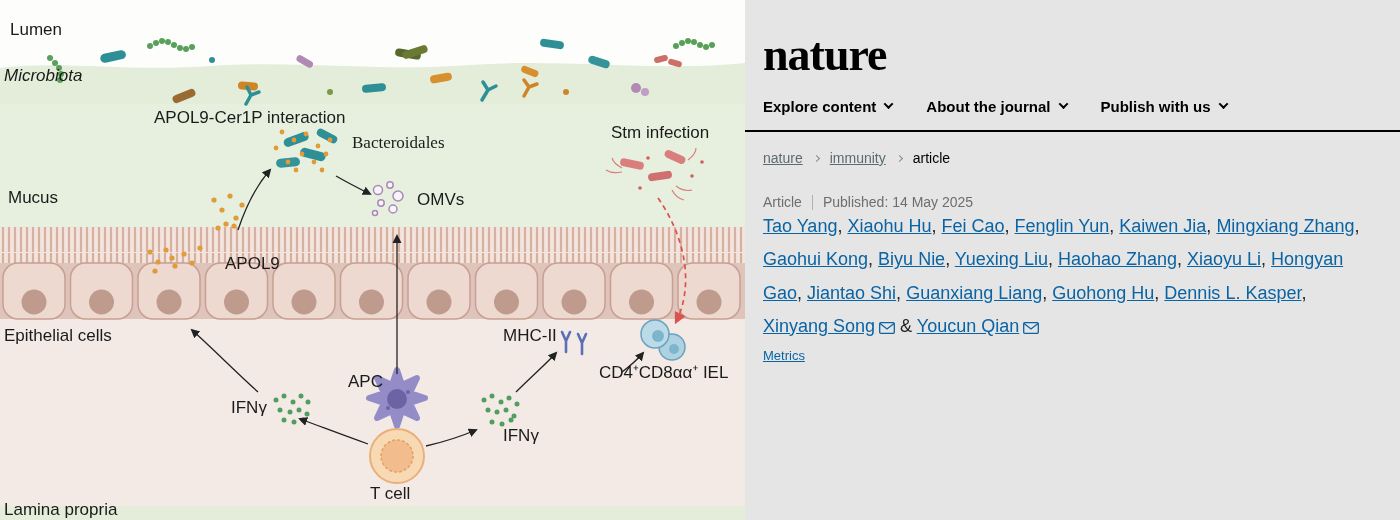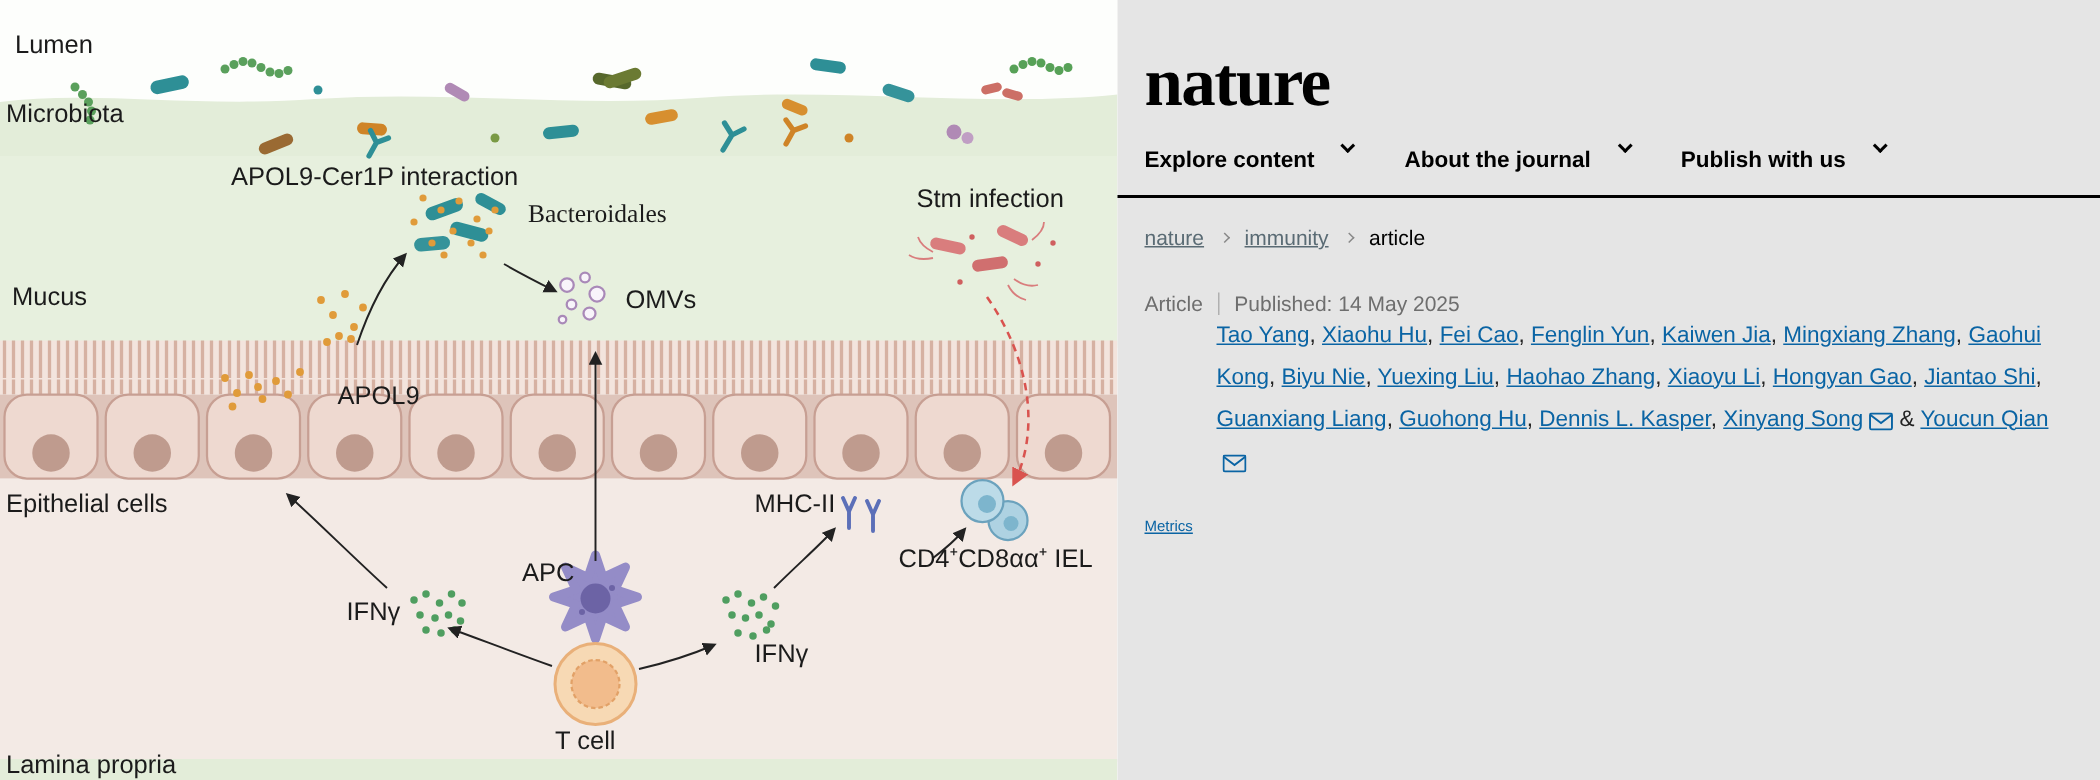--- a/index.html
+++ b/index.html
@@ -15,21 +15,21 @@
   .figure-panel svg { display:block; }
   .dlabel { position:absolute; font-size:17px; color:#1b1b1b; white-space:nowrap; line-height:1.15; }
 
   
   .article-panel { flex:1; padding:0 26px 0 18px; position:relative; background:#e5e5e5; }
   .logo {
     font-family:"Liberation Serif", serif; font-weight:700; font-size:46px;
     letter-spacing:-1px; margin-top:32px; line-height:1; color:#000; cursor:pointer; width:max-content;
   }
   .main-nav { display:flex; gap:34px; margin-top:20px; font-size:15px; font-weight:700; color:#000; }
-  .nav-item { display:flex; cursor:pointer;gap:10px; }
+  .nav-item { display:flex; align-items:center; cursor:pointer; }
   .chev {
     width:7px; height:7px; border-right:2px solid #000; border-bottom:2px solid #000;
     transform:rotate(45deg) translate(-1px,-1px); display:inline-block; margin-left:9px; margin-top:-3px;
   }
   .rule { border-bottom:2px solid #000; margin:15px -26px 0 -18px; }
 
   .breadcrumb { display:flex; align-items:center; gap:11px; margin-top:18px; font-size:14px; }
   .bc-link { color:#5a6b74; text-decoration:underline; cursor:pointer; }
   .bc-current { color:#000; }
   .bc-sep {
@@ -39,31 +39,31 @@
 
   .meta { display:flex; align-items:center; gap:10px; margin-top:28px; font-size:14px; color:var(--meta-grey,#6e6e6e); }
   .vbar { width:1px; height:15px; background:#b0b0b0; }
 
   h1.article-title {
     font-family:"Liberation Serif", serif; font-weight:700;
     font-size:28.5px; line-height:1.24; letter-spacing:-0.2px;
     color:#141414; max-width:610px; margin:12px 0 14px 0;
   }
 
-  .author-list { font-size:15px; line-height:1.85; max-width:616px; color:#222;margin-left:48px; }
+  .author-list { font-size:18px; line-height:1.85; max-width:616px; color:#222; }
   .author-link { color:var(--link-blue,#0a64a4); text-decoration:underline; cursor:pointer; }
   .amp { color:#222; }
   .env { color:var(--link-blue,#0a64a4); display:inline-block; margin-left:4px; vertical-align:-1px; cursor:pointer; }
   .env svg { display:inline-block; vertical-align:middle; }
 
   .cite-row { display:flex; align-items:center; gap:9px; margin-top:22px; font-size:14.5px; }
   .journal-link { font-style:italic; color:var(--link-blue,#0a64a4); text-decoration:underline; cursor:pointer; }
   .year { color:#222; }
   .plain-link { color:var(--link-blue,#0a64a4); text-decoration:underline; cursor:pointer; }
-  .metrics-row { margin-top:23px; font-size:10px; }
+  .metrics-row { margin-top:4px; font-size:13px; }
 </style>
 </head>
 <body>
 
 <div class="figure-panel">
   <svg width="745" height="520" viewBox="0 0 745 520">
     <defs>
       <pattern id="villi" width="6" height="36" patternUnits="userSpaceOnUse">
         <rect width="6" height="36" fill="#f3e4dd"></rect>
         <line x1="3" y1="1" x2="3" y2="36" stroke="#d6b1a2" stroke-width="2.2"></line>
@@ -288,21 +288,21 @@
       <path d="M368,444 C340,434 322,427 300,419" marker-end="url(#ah)"></path>
       <path d="M258,392 C236,372 212,348 192,330" marker-end="url(#ah)"></path>
       <path d="M426,446 C448,441 462,436 476,430" marker-end="url(#ah)"></path>
       <path d="M516,392 C532,376 546,364 556,353" marker-end="url(#ah)"></path>
       <path d="M622,372 C630,366 637,360 643,353" marker-end="url(#ah)"></path>
     </g>
     <path d="M658,198 C686,238 694,286 676,322" stroke="#d9534f" stroke-width="1.7" fill="none" stroke-dasharray="5 4" marker-end="url(#ahr)"></path>
   </svg>
 
   <div class="dlabel" style="left:10px;  top:20px;">Lumen</div>
-  <div class="dlabel" style="left:4px;   top:66px;">Microbiota</div>
+  <div class="dlabel" style="left:4px;   top:66px;font-style:italic;">Microbiota</div>
   <div class="dlabel" style="left:154px; top:108px;">APOL9-Cer1P interaction</div>
   <div class="dlabel" style="left:352px; top:133px;font-family:Liberation Serif, serif;">Bacteroidales</div>
   <div class="dlabel" style="left:611px; top:123px;">Stm infection</div>
   <div class="dlabel" style="left:8px;   top:188px;">Mucus</div>
   <div class="dlabel" style="left:417px; top:190px;">OMVs</div>
   <div class="dlabel" style="left:198px; top:254px;margin-left:27px;">APOL9</div>
   <div class="dlabel" style="left:4px;   top:326px;">Epithelial cells</div>
   <div class="dlabel" style="left:503px; top:326px;">MHC-II</div>
   <div class="dlabel" style="left:599px; top:363px;">CD4⁺CD8αα⁺ IEL</div>
   <div class="dlabel" style="left:348px; top:372px;">APC</div>

